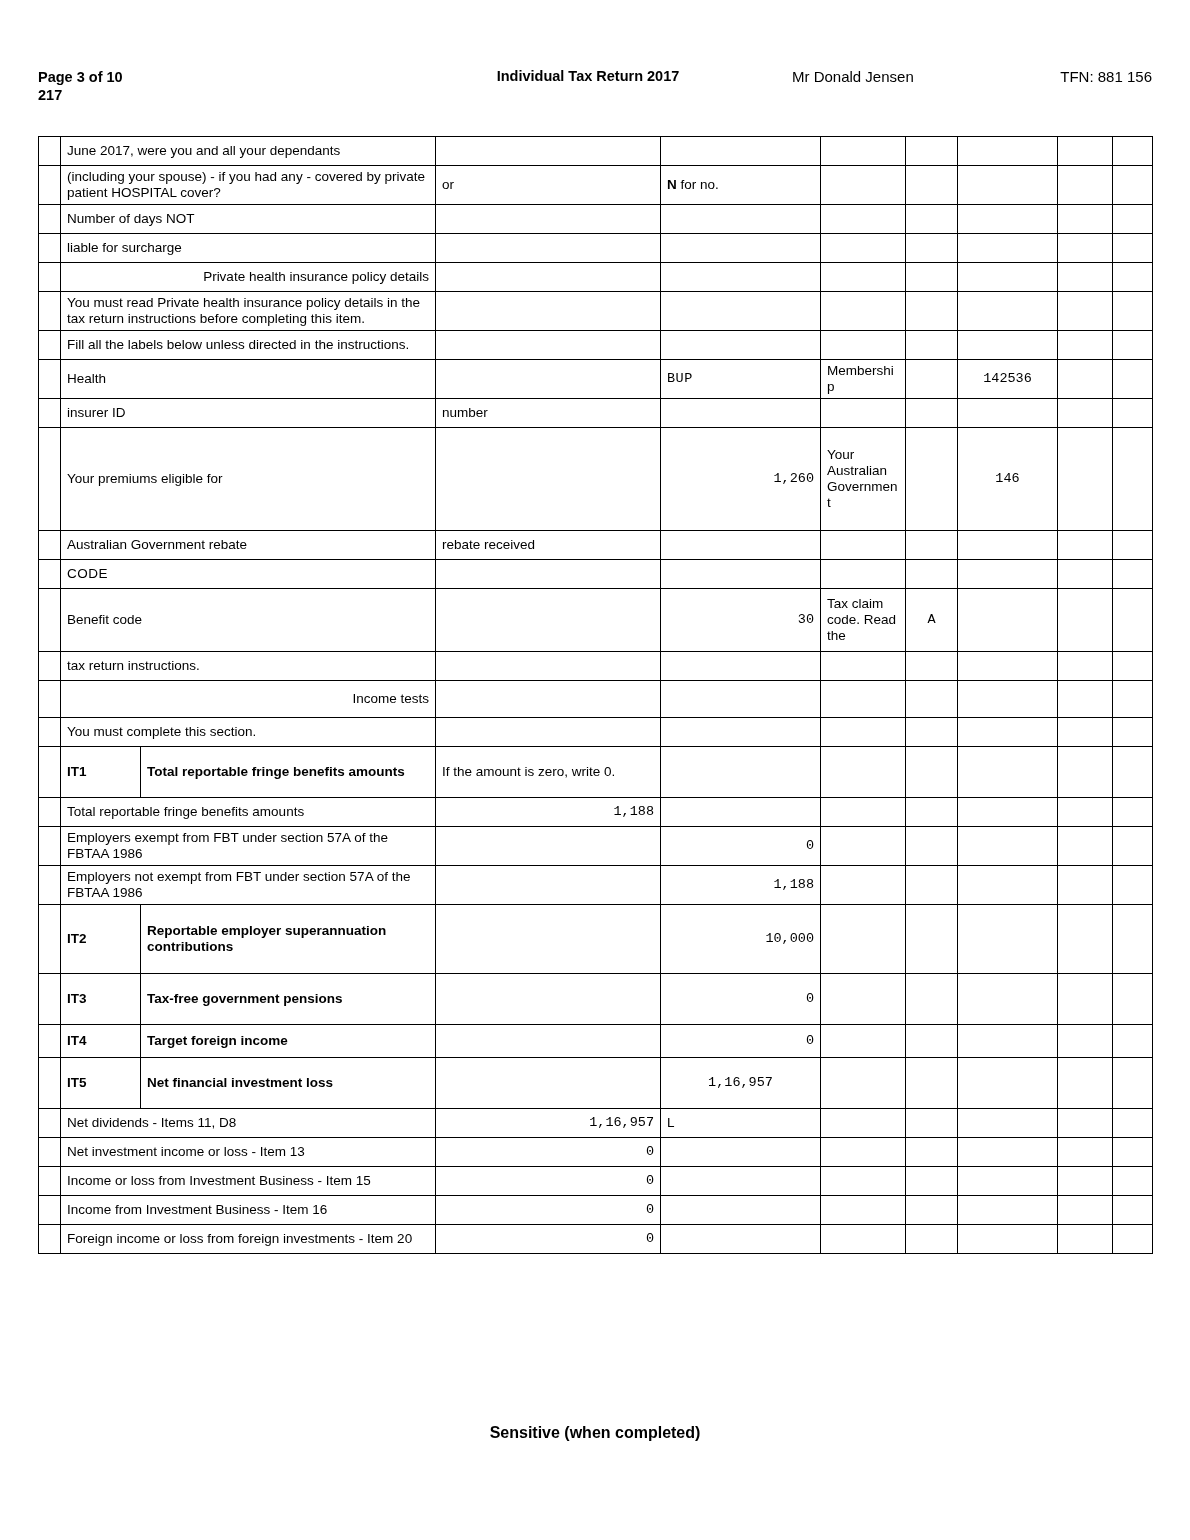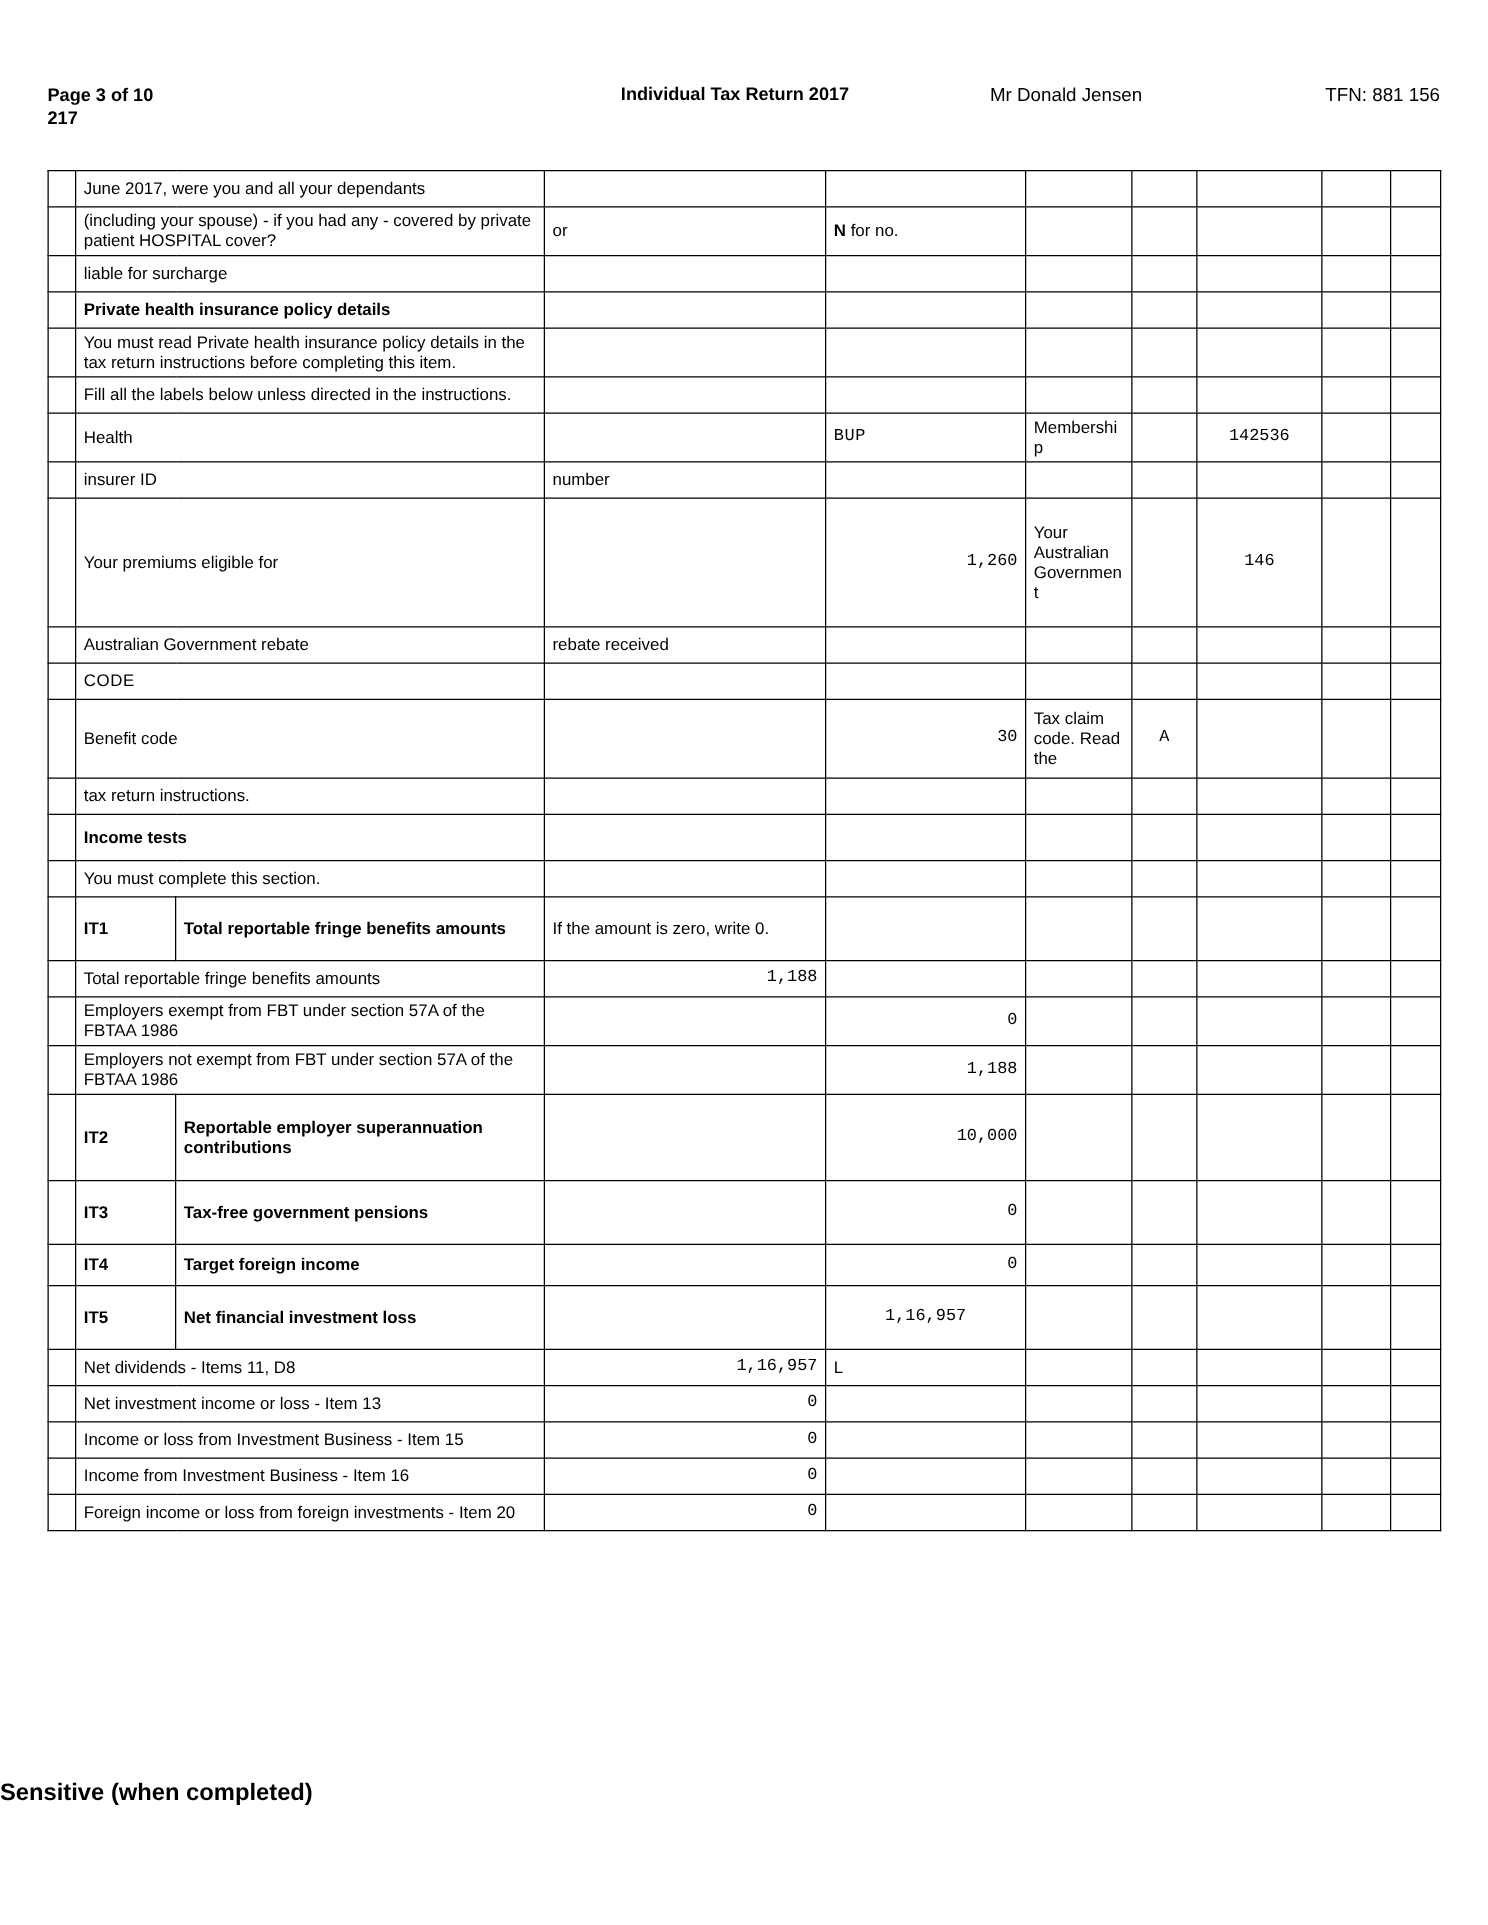--- a/index.html
+++ b/index.html
@@ -104,37 +104,38 @@
     font-size: 17px;
   }
   .numc {
     text-align: center;
     font-family: "Liberation Mono", monospace;
     font-size: 17px;
   }
   .bold { font-weight: bold; }
   .big {
     font-size: 20px;
-    font-weight: bold;
+    font-weight: normal;
+    text-align: right;
   }
   .small-caps {
     font-size: 10.5px;
     letter-spacing: 0.5px;
   }
   .tall { height: 40px; }
   .taller { height: 56px; }
   .vtop { vertical-align: top; }
   .label-b { font-weight: bold; font-size: 14.5px; }
   .footer {
     position: absolute;
     left: 0;
     right: 0;
     top: 1424px;
-    text-align: left;
-    font-size: 19px;
+    text-align: center;
+    font-size: 16px;
     font-weight: bold;
   }
 </style>
 </head>
 <body>
 
 <div class="page">
 
   <div class="header">
     <div class="hdr-left">
@@ -180,20 +181,31 @@
       <td class="c1 taller" colspan="2">(including your spouse) - if you had any - covered by private patient HOSPITAL cover?</td>
       <td class="c3">or</td>
       <td class="c4"><span class="bold">N</span><span> for no.</span></td>
       <td class="c5"></td>
       <td class="c6"></td>
       <td class="c7"></td>
       <td class="c8"></td>
       <td class="c9"></td>
     </tr>
 
+    <tr>
+      <td class="c0"></td>
+      <td class="c1" colspan="2">Number of days NOT</td>
+      <td class="c3"></td>
+      <td class="c4"></td>
+      <td class="c5"></td>
+      <td class="c6"></td>
+      <td class="c7"></td>
+      <td class="c8"></td>
+      <td class="c9"></td>
+    </tr>
 
     <tr>
       <td class="c0"></td>
       <td class="c1" colspan="2">liable for surcharge</td>
       <td class="c3"></td>
       <td class="c4"></td>
       <td class="c5"></td>
       <td class="c6"></td>
       <td class="c7"></td>
       <td class="c8"></td>

